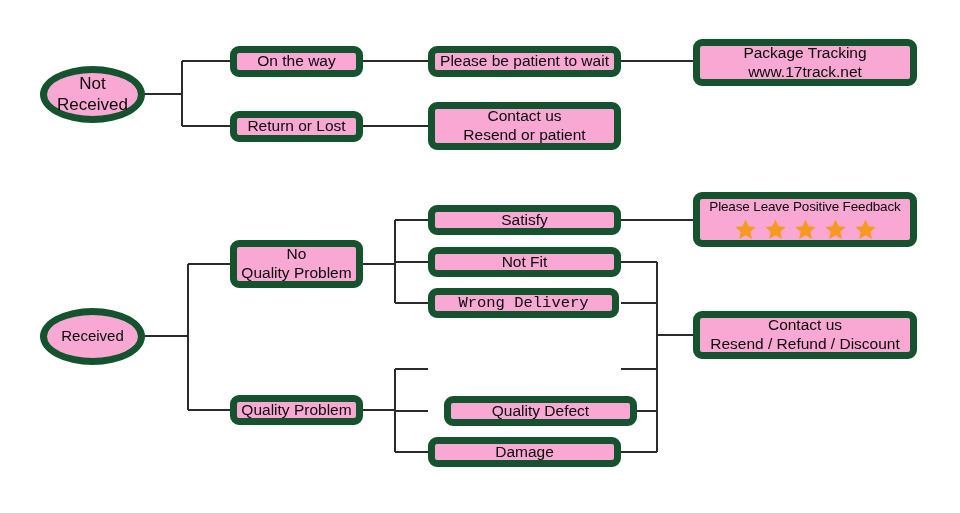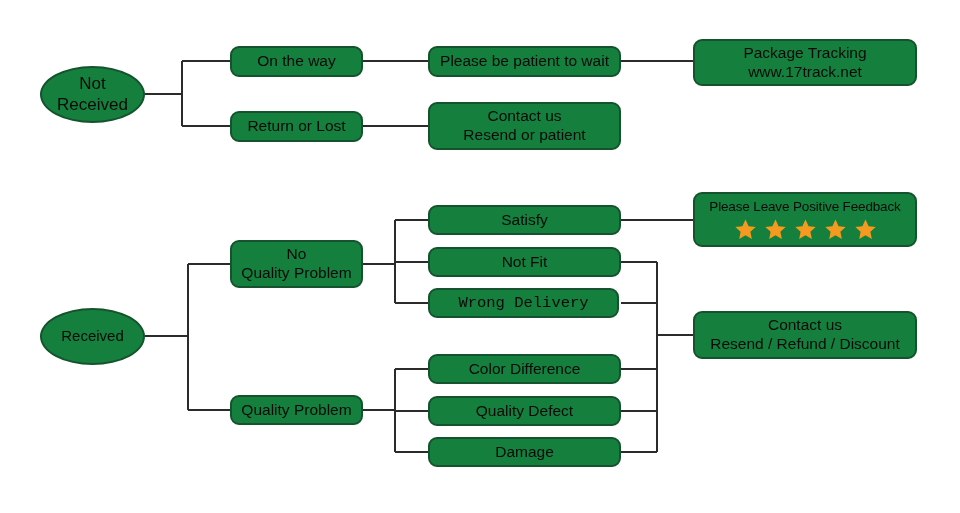--- a/index.html
+++ b/index.html
@@ -27,22 +27,22 @@
     height: 513px;
     pointer-events: none;
   }
   .node {
     position: absolute;
     box-sizing: border-box;
     display: flex;
     flex-direction: column;
     align-items: center;
     justify-content: center;
-    background: #15803d;
-    border: 2px solid #14532d;
+    background: #f9a8d4;
+    border: 7px solid #14532d;
     color: #0a0a0a;
     text-align: center;
     line-height: 1.22;
     z-index: 2;
   }
   .node.rounded {
     border-radius: 9px;
   }
   .node.ellipse {
     border-radius: 50%;
@@ -63,21 +63,21 @@
 
   
   #n-received     { left: 40px;  top: 308px; width: 105px; height: 57px; font-size: 15px; }
   #n-no-quality   { left: 230px; top: 240px; width: 133px; height: 48px; }
   #n-quality-prob { left: 230px; top: 395px; width: 133px; height: 30px; }
 
   #n-satisfy      { left: 428px; top: 205px; width: 193px; height: 30px; }
   #n-not-fit      { left: 428px; top: 247px; width: 193px; height: 30px; }
   #n-wrong-deliv  { left: 428px; top: 288px; width: 191px; height: 30px; font-family: Liberation Mono, monospace; }
   #n-color-diff   { left: 428px; top: 354px; width: 193px; height: 30px; }
-  #n-qual-defect  { left: 428px; top: 396px; width: 193px; height: 30px; }
+  #n-qual-defect  { left: 444px; top: 396px; width: 193px; height: 30px; }
   #n-damage       { left: 428px; top: 437px; width: 193px; height: 30px; }
 
   #n-feedback     { left: 693px; top: 192px; width: 224px; height: 55px; }
   #n-contact-2    { left: 693px; top: 311px; width: 224px; height: 48px; }
 
   
   #n-feedback .fb-title {
     font-size: 13.5px;
     letter-spacing: -0.15px;
     margin-top: 1px;
@@ -187,23 +187,20 @@
   </div>
 
   <div class="node rounded t15" id="n-not-fit">
     <span class="line">Not Fit</span>
   </div>
 
   <div class="node rounded t15" id="n-wrong-deliv">
     <span class="line">Wrong Delivery</span>
   </div>
 
-  <div class="node rounded t15" id="n-color-diff">
-    <span class="line">Color Difference</span>
-  </div>
 
   <div class="node rounded t15" id="n-qual-defect">
     <span class="line">Quality Defect</span>
   </div>
 
   <div class="node rounded t15" id="n-damage">
     <span class="line">Damage</span>
   </div>
 
   <div class="node rounded" id="n-feedback">

